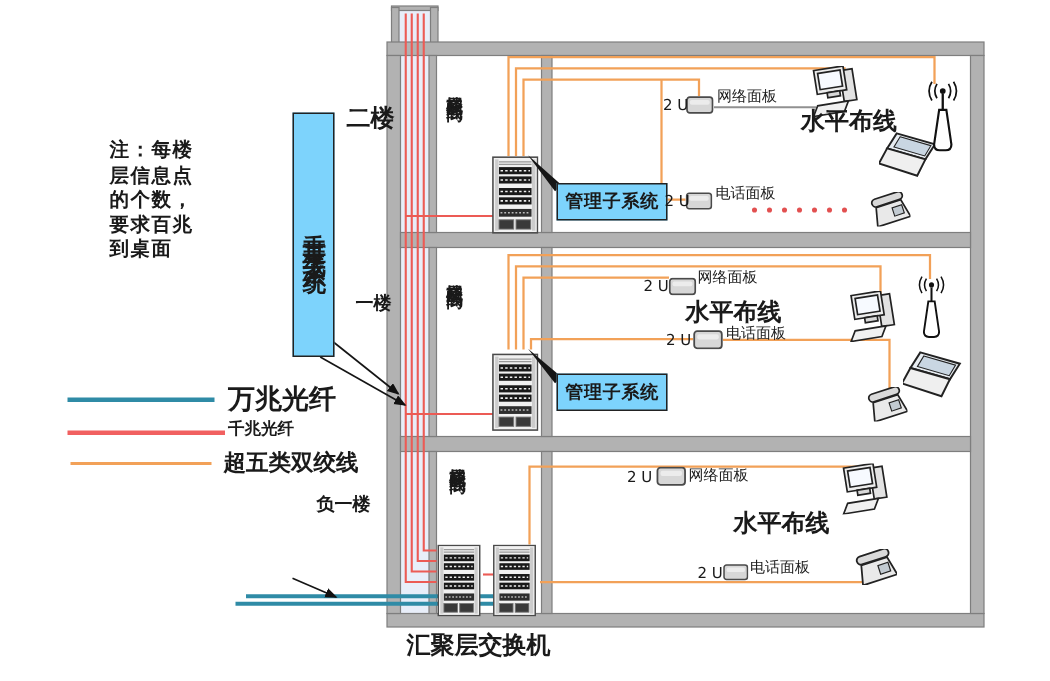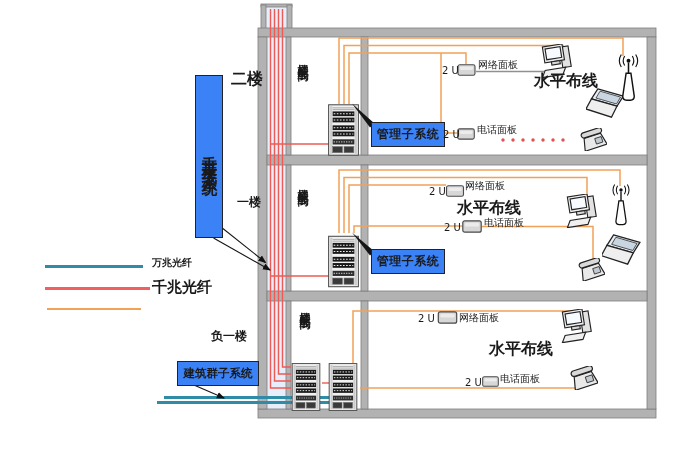--- a/index.html
+++ b/index.html
@@ -3,21 +3,21 @@
 <meta charset="utf-8">
 <style>
   html,body{margin:0;padding:0;background:#fff;}
   .stage{position:relative;width:700px;height:454px;background:#fff;overflow:hidden;
          font-family:"DejaVu Sans",sans-serif;color:#1a1a1a;}
   .stage svg.layer{position:absolute;left:0;top:0;z-index:1;}
   .t{position:absolute;z-index:3;font-weight:600;white-space:nowrap;color:#1a1a1a;line-height:1;}
   .t.small{font-weight:400;}
   .pre{white-space:pre-line;line-height:16.5px;letter-spacing:1px;}
   .vtext{writing-mode:vertical-rl;text-orientation:upright;}
-  .wbox{position:absolute;z-index:3;background:#3b82f6;border:1.3px solid #222;
+  .wbox{position:absolute;z-index:3;background:#7dd3fc;border:1.3px solid #222;
         display:flex;align-items:center;justify-content:center;box-sizing:border-box;}
   .legend-line{position:absolute;z-index:2;}
   .c-10g{background:#2F8BA6;}
   .c-1g{background:#F16060;}
   .c-cat5{background:#F2A158;}
 </style>
 </head>
 <body>
 
 <div class="stage">
@@ -182,47 +182,51 @@
     <g stroke="#151515" stroke-width="1.1" fill="none">
       <path d="M221,227 L265.5,262.5" marker-end="url(#arr)"></path>
       <path d="M213.5,238 L270,270" marker-end="url(#arr)"></path>
     </g>
     <path d="M195,385.5 L224,398" stroke="#151515" stroke-width="1.1" fill="none" marker-end="url(#arr)"></path>
   </svg>
 
   <div class="legend-line c-10g" style="left:45px;top:265px;width:98px;height:3px;"></div>
   <div class="legend-line c-1g" style="left:45px;top:287px;width:105px;height:2.5px;"></div>
   <div class="legend-line c-cat5" style="left:47px;top:308px;width:94px;height:2px;"></div>
-  <div class="t" style="left:152px;top:258px;font-size:10px;">万兆光纤</div>
-  <div class="t" style="left:152px;top:280px;font-size:15px;">千兆光纤</div>
-
+  <div class="t" style="left:152px;top:258px;font-size:18px;">万兆光纤</div>
+  <div class="t" style="left:152px;top:280px;font-size:11px;">千兆光纤</div>
+  <div class="t" style="left:149px;top:301px;font-size:15px;">超五类双绞线</div>
+
+  <div class="t pre" style="left:73px;top:93px;font-size:13px;">注：每楼
+层信息点
+的个数，
+要求百兆
+到桌面</div>
 
   <div class="wbox" style="left:195px;top:75px;width:28px;height:163px;">
     <span class="vtext" style="font-size:15.5px;letter-spacing:4px;font-weight:600;">垂直干线子系统</span>
   </div>
 
   <div class="t" style="left:231px;top:71px;font-size:16px;">二楼</div>
   <div class="t" style="left:237px;top:196px;font-size:12px;">一楼</div>
   <div class="t" style="left:211px;top:330px;font-size:12px;">负一楼</div>
 
   <div class="t vtext" style="left:297px;top:55px;font-size:11px;letter-spacing:1.5px;">楼层配线间</div>
   <div class="t vtext" style="left:297px;top:180px;font-size:11px;letter-spacing:1.5px;">楼层配线间</div>
   <div class="t vtext" style="left:299px;top:303px;font-size:11px;letter-spacing:1.5px;">楼层配线间</div>
 
   <div class="wbox" style="left:371px;top:122px;width:74px;height:25px;">
     <span style="font-size:12px;font-weight:600;letter-spacing:0.5px;">管理子系统</span>
   </div>
   <div class="wbox" style="left:371px;top:249px;width:74px;height:25px;">
     <span style="font-size:12px;font-weight:600;letter-spacing:0.5px;">管理子系统</span>
   </div>
 
-  <div class="wbox" style="left:177px;top:361px;width:82px;height:25px;">
-    <span style="font-size:11.5px;font-weight:600;">建筑群子系统</span>
-  </div>
-
+
+  <div class="t" style="left:263px;top:422px;width:112px;text-align:center;font-size:16px;">汇聚层交换机</div>
 
   <div class="t" style="left:534px;top:73px;font-size:16px;">水平布线</div>
   <div class="t" style="left:457px;top:200px;font-size:16px;">水平布线</div>
   <div class="t" style="left:489px;top:341px;font-size:16px;">水平布线</div>
 
   <div class="t small" style="left:442px;top:66px;font-size:10px;">2 U</div>
   <div class="t small" style="left:478px;top:60px;font-size:10px;">网络面板</div>
   <div class="t small" style="left:443px;top:130px;font-size:10px;">2 U</div>
   <div class="t small" style="left:477px;top:125px;font-size:10px;">电话面板</div>
 

